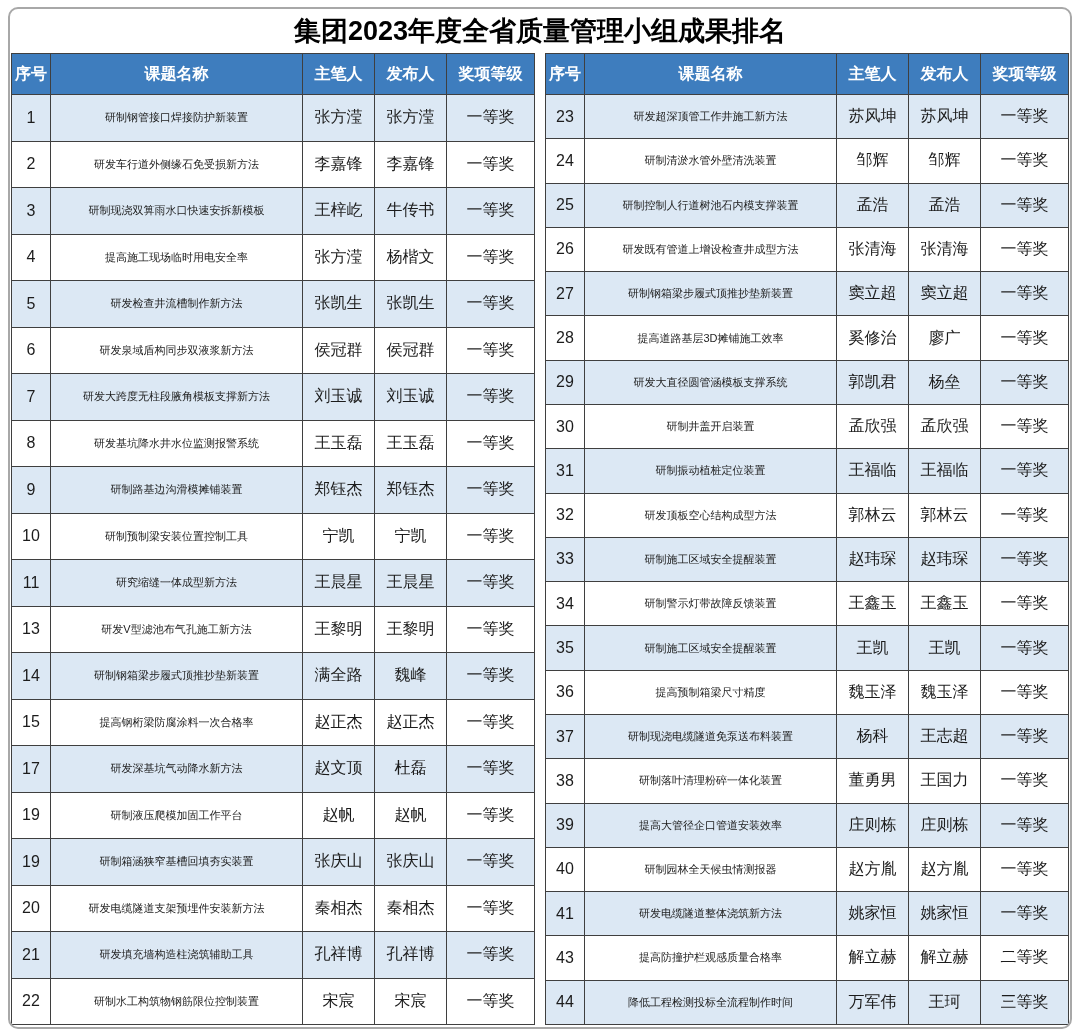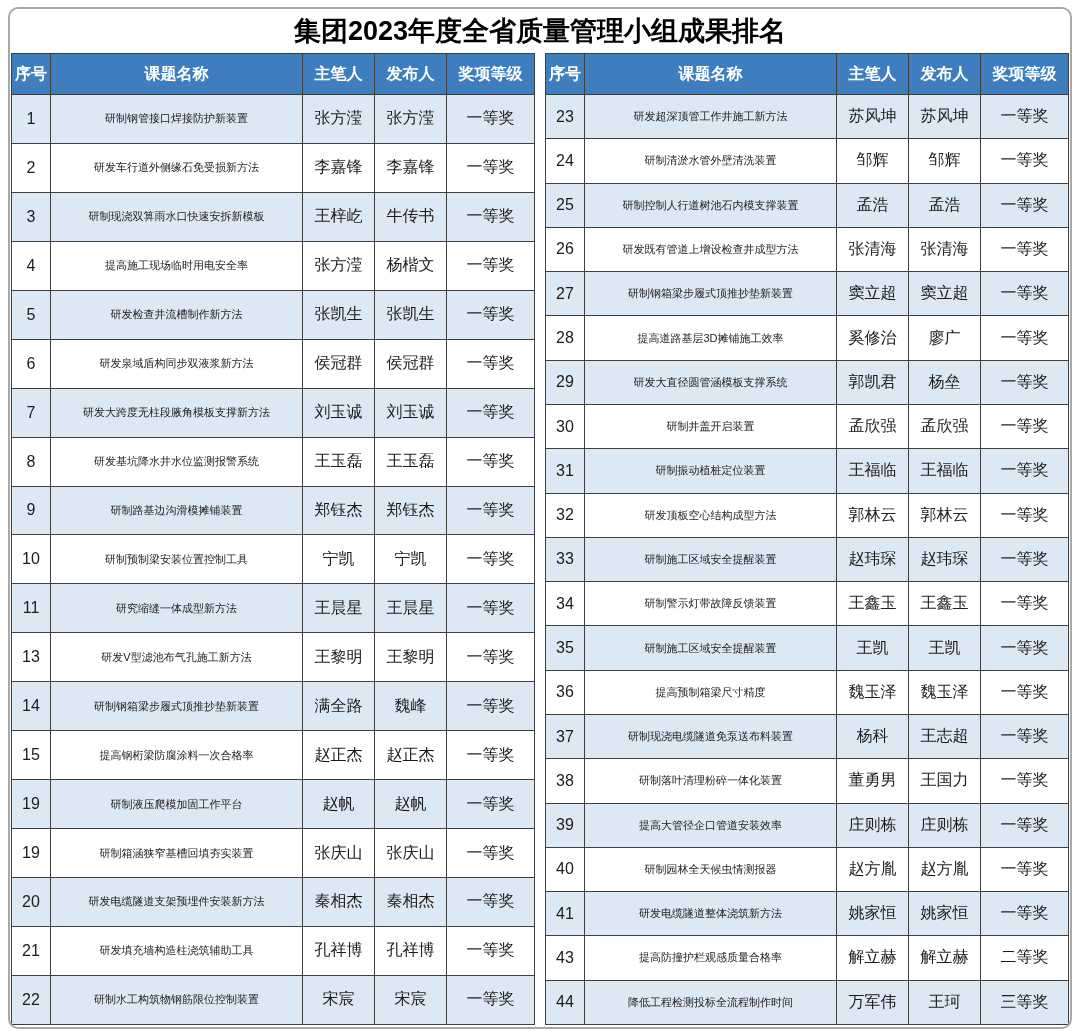--- a/index.html
+++ b/index.html
@@ -167,20 +167,27 @@
             <td class="c-award">一等奖</td>
           </tr>
           <tr>
             <td class="c-no">15</td>
             <td class="c-topic">提高钢桁梁防腐涂料一次合格率</td>
             <td class="c-author">赵正杰</td>
             <td class="c-publisher">赵正杰</td>
             <td class="c-award">一等奖</td>
           </tr>
           <tr>
+            <td class="c-no">17</td>
+            <td class="c-topic">研发深基坑气动降水新方法</td>
+            <td class="c-author">赵文顶</td>
+            <td class="c-publisher">杜磊</td>
+            <td class="c-award">一等奖</td>
+          </tr>
+          <tr>
             <td class="c-no">19</td>
             <td class="c-topic">研制液压爬模加固工作平台</td>
             <td class="c-author">赵帆</td>
             <td class="c-publisher">赵帆</td>
             <td class="c-award">一等奖</td>
           </tr>
           <tr>
             <td class="c-no">19</td>
             <td class="c-topic">研制箱涵狭窄基槽回填夯实装置</td>
             <td class="c-author">张庆山</td>

